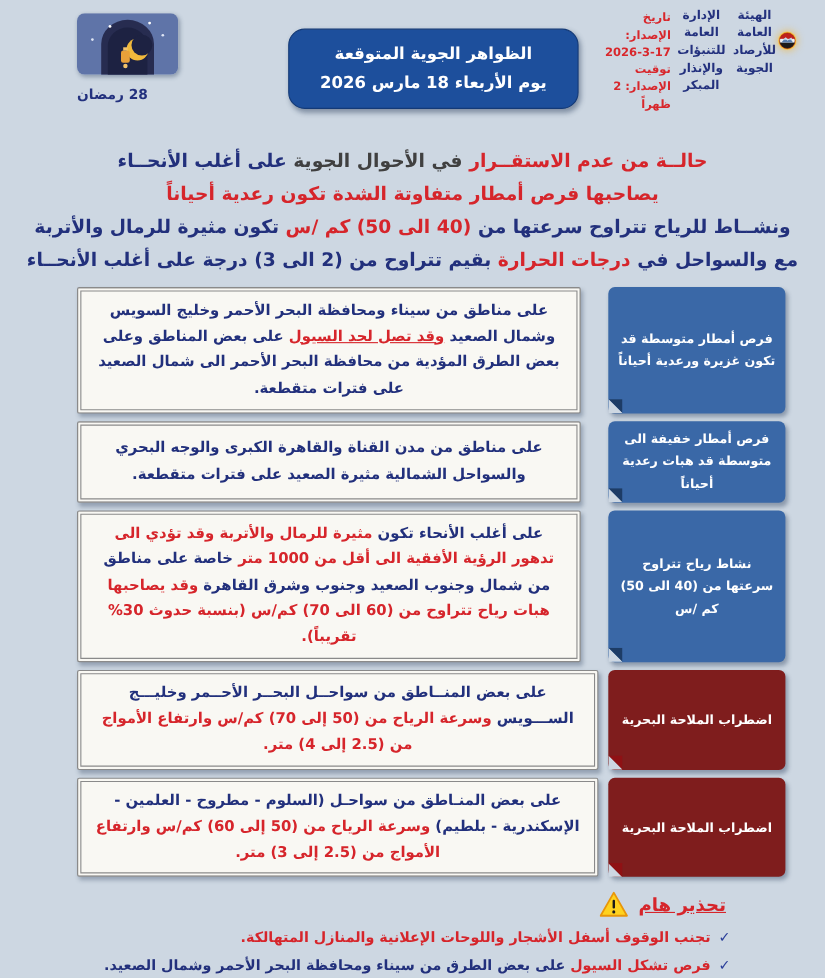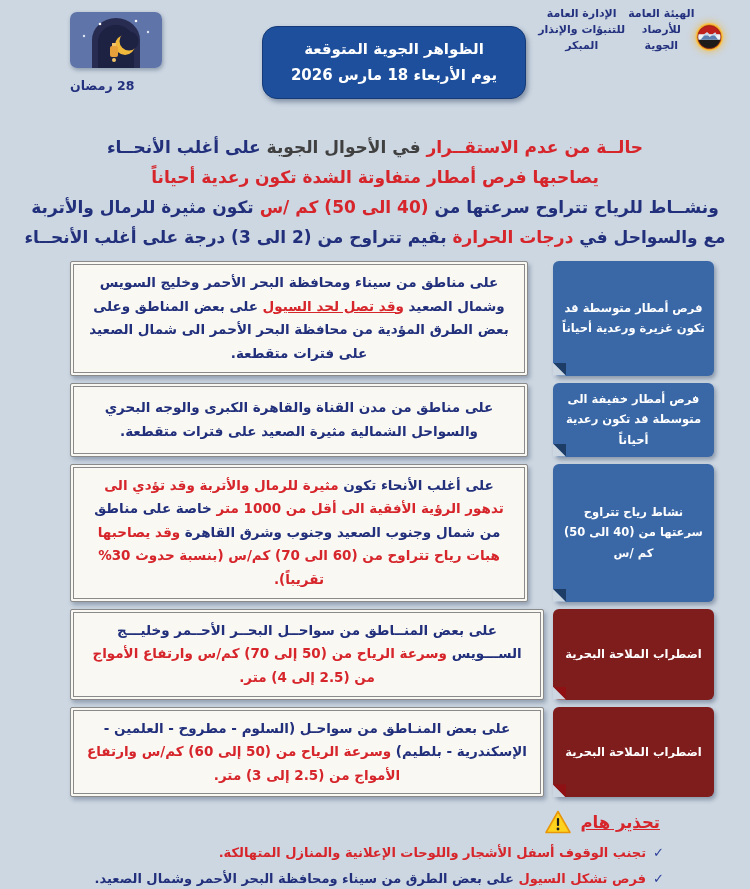--- a/index.html
+++ b/index.html
@@ -94,20 +94,24 @@
           <rect x="4" y="4" width="54" height="27" fill="#c0201c"></rect>
           <rect x="4" y="31" width="54" height="27" fill="#1c1b1a"></rect>
           <rect x="4" y="25" width="54" height="12" fill="#eef2f5"></rect>
           <path d="M12,37 L24,23 L32,31 L40,24 L50,37 Z" fill="#5b7fae"></path>
           <path d="M16,28 L26,20 L34,27 L44,21 L48,28 Z" fill="#c9d8e6"></path>
         </g>
         <circle cx="31" cy="31" r="25" fill="none" stroke="#8c1d12" stroke-width="1.5"></circle>
       </svg>
       <div class="agency-name">الهيئة العامة للأرصاد الجوية</div>
       <div class="agency-name">الإدارة العامة للتنبؤات والإنذار المبكر</div>
+      <div class="issue-info">
+        <div>تاريخ الإصدار: 17-3-2026</div>
+        <div>توقيت الإصدار: 2 ظهراً</div>
+      </div>
     </div>
 
     <div class="title-box">
       <div>الظواهر الجوية المتوقعة</div>
       <div>يوم الأربعاء 18 مارس 2026</div>
     </div>
 
     <div class="ramadan">
       <svg class="ramadan-img" width="92" height="56" viewBox="0 0 92 56">
         <rect width="92" height="56" fill="#5f74a8"></rect>
@@ -140,21 +144,21 @@
           <span>فرص أمطار متوسطة قد تكون غزيرة ورعدية أحياناً</span>
           <i class="cut"></i>
           <i class="fold fold-blue"></i>
         </div>
         <div class="alert-box">
           <div><span class="t-navy">على مناطق من سيناء ومحافظة البحر الأحمر وخليج السويس وشمال الصعيد </span><span class="t-red u">وقد تصل لحد السيول</span><span class="t-navy"> على بعض المناطق وعلى بعض الطرق المؤدية من محافظة البحر الأحمر الى شمال الصعيد على فترات متقطعة.</span></div>
         </div>
       </div>
       <div class="alert-row">
         <div class="alert-label label-blue">
-          <span>فرص أمطار خفيفة الى متوسطة قد تكون رعدية أحياناً</span>
+          <span>فرص أمطار خفيفة الى متوسطة قد هبات رعدية أحياناً</span>
           <i class="cut"></i>
           <i class="fold fold-blue"></i>
         </div>
         <div class="alert-box">
           <div><span class="t-navy">على مناطق من مدن القناة والقاهرة الكبرى والوجه البحري والسواحل الشمالية مثيرة الصعيد على فترات متقطعة.</span></div>
         </div>
       </div>
       <div class="alert-row">
         <div class="alert-label label-blue">
           <span>نشاط رياح تتراوح سرعتها من (40 الى 50) كم /س</span>

